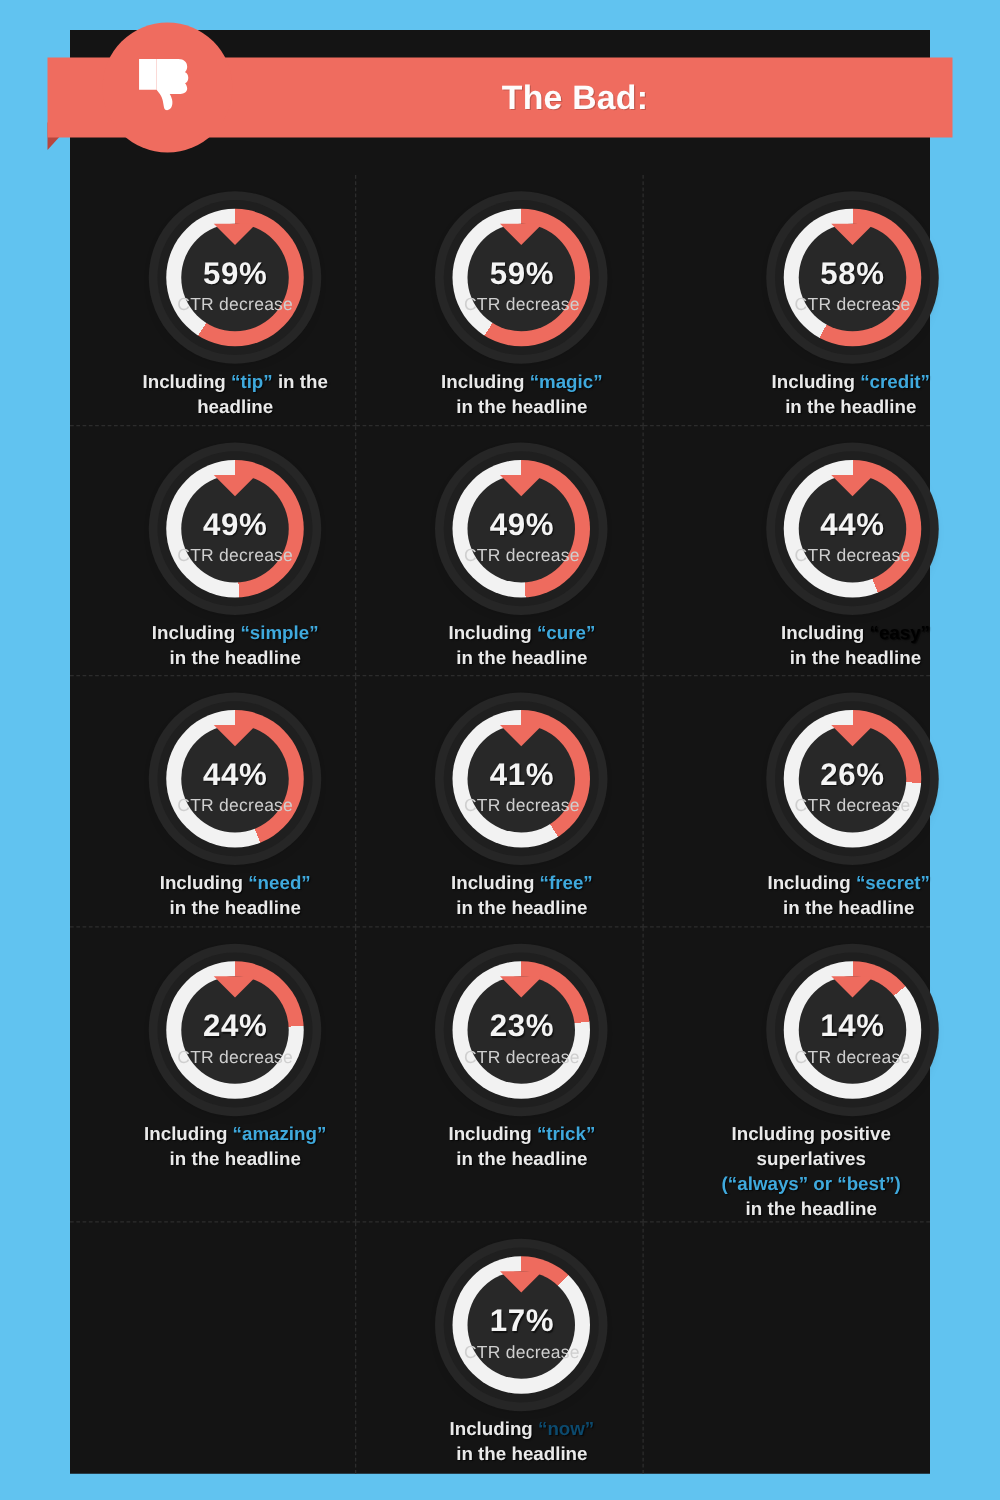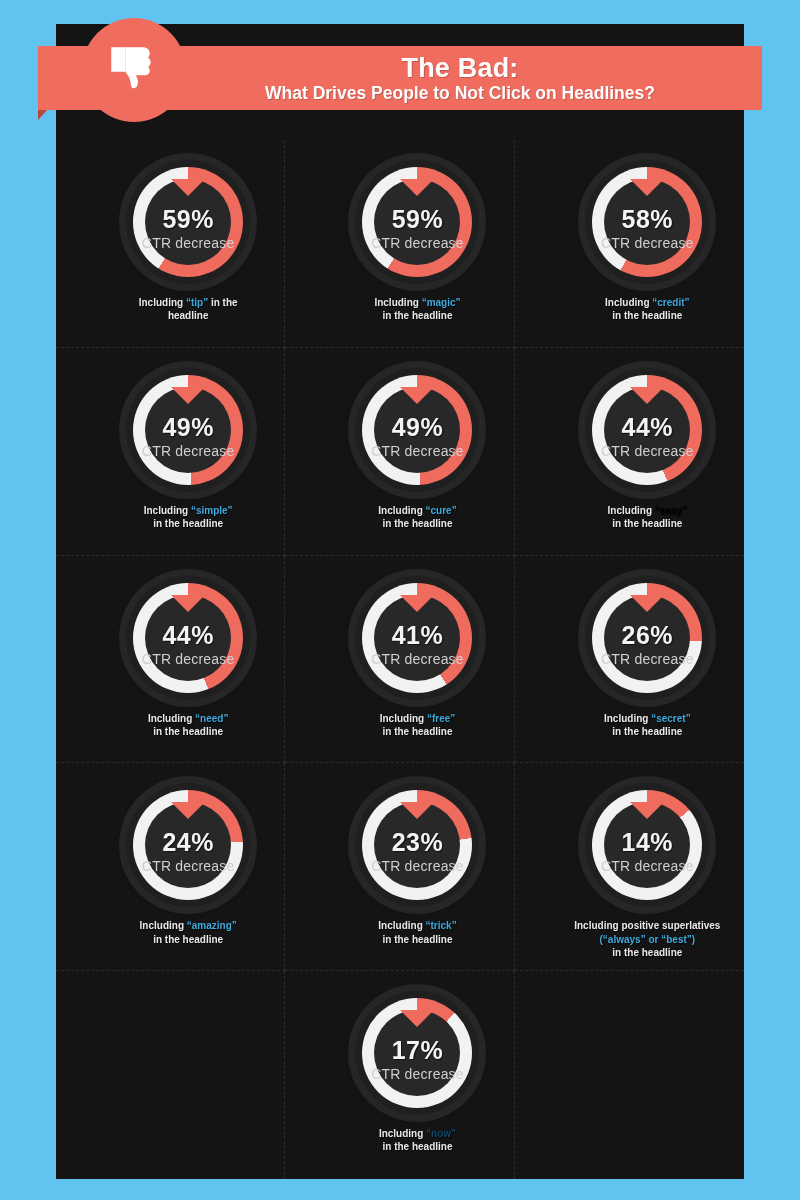--- a/index.html
+++ b/index.html
@@ -65,21 +65,21 @@
   .cell{
     position:relative;
     display:flex;flex-direction:column;
     align-items:center;justify-content:flex-start;
     padding-top:20px;
     box-sizing:border-box;
     border-right:1px dashed #2c2c2c;
     border-bottom:1px dashed #2c2c2c;
     padding-left:36px;
   }
-  .cell:nth-child(3n){border-right:none;}
+  .cell:nth-child(3n){border-right:none;align-items:flex-end;}
   .cell.r5{border-bottom:none;}
   .cell.empty{}
 
   
   .donut{
     position:relative;
     width:124px;height:124px;
     border-radius:50%;
     background:#1f1f1f;
     box-shadow:0 0 0 7px #262626, 0 3px 9px rgba(0,0,0,.55);
@@ -115,21 +115,21 @@
   }
   .ctr{
     font-size:14px;color:#cfcfcf;
     margin-top:3px;letter-spacing:.2px;
   }
 
   
   .caption{
     margin-top:12px;
     text-align:center;
-    font-size:10px;
+    font-size:15px;
     font-weight:bold;
     color:#e9e9e9;
     line-height:1.32;
     max-width:190px;
     text-shadow:1px 1px 1px rgba(0,0,0,.7);
   }
   .kw{color:#3fa9dd;}
 </style>
 </head>
 <body>
@@ -142,21 +142,20 @@
     <div class="ribbon-fold"></div>
     <div class="ribbon"></div>
     <div class="badge">
       <svg class="thumb" viewBox="0 0 64 64">
         <path fill="#ffffff" d="M6 6h16v28H6z"></path>
         <path fill="#ffffff" d="M22 6h20c5 0 8 3 8 7 0 3-2 5-2 5s3 1 3 5-3 5-3 5 2 2 2 5-3 5-6 5H34c0 0 4 6 2 11-1 4-6 5-7 2-1-4-1-9-4-13l-3-4z"></path>
       </svg>
     </div>
     <div class="title-block">
       <div class="title-main">The Bad:</div>
-      <div class="title-sub">What Drives People to Not Click on Headlines?</div>
     </div>
   </div>
 
   <div class="grid">
       <div class="cell">
         <div class="donut">
           <div class="ring" style="background: conic-gradient(rgb(238, 107, 94) 0deg, rgb(238, 107, 94) 212.4deg, rgb(242, 242, 242) 212.4deg, rgb(242, 242, 242) 360deg);">
             <div class="ring-hole"></div>
           </div>
           <div class="arrow"></div>

